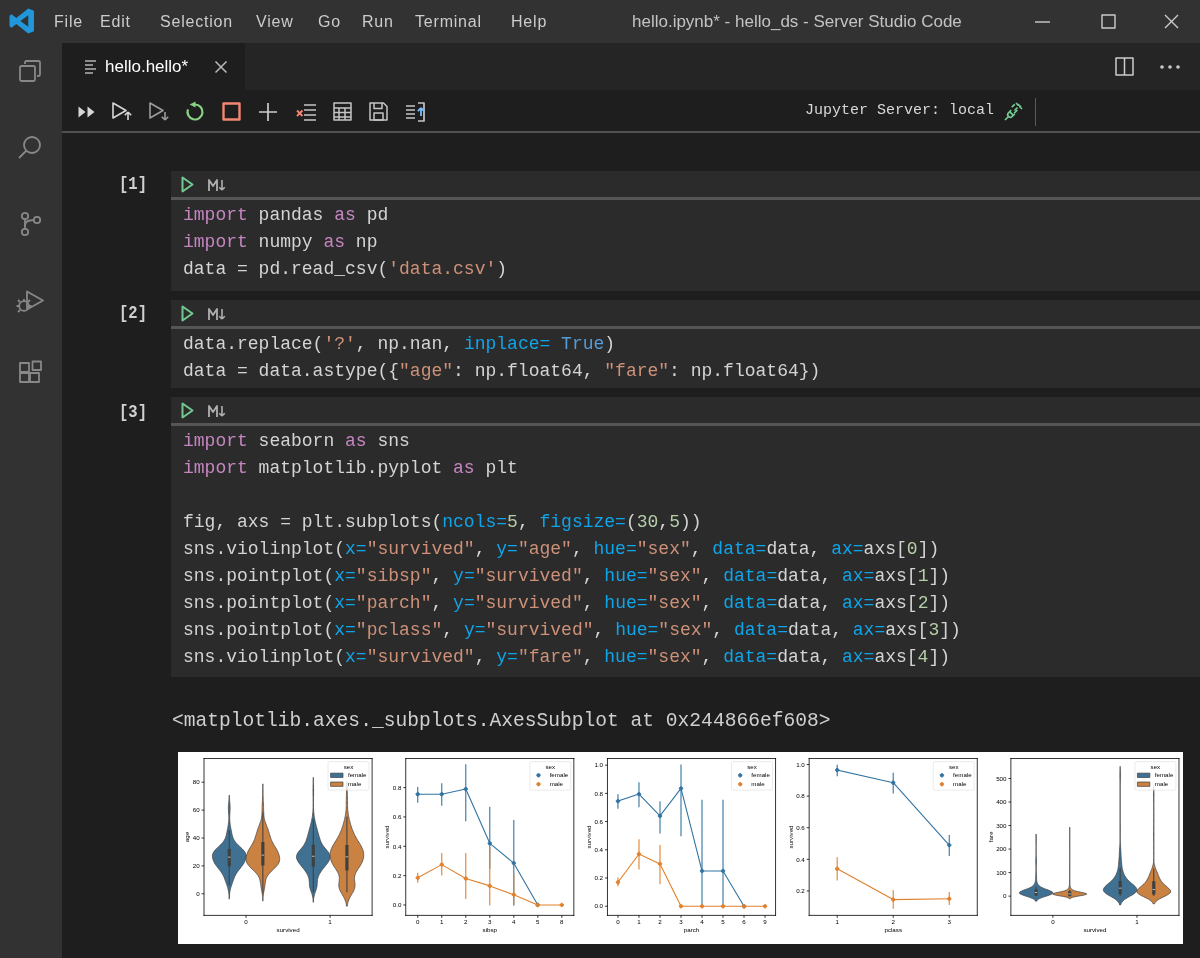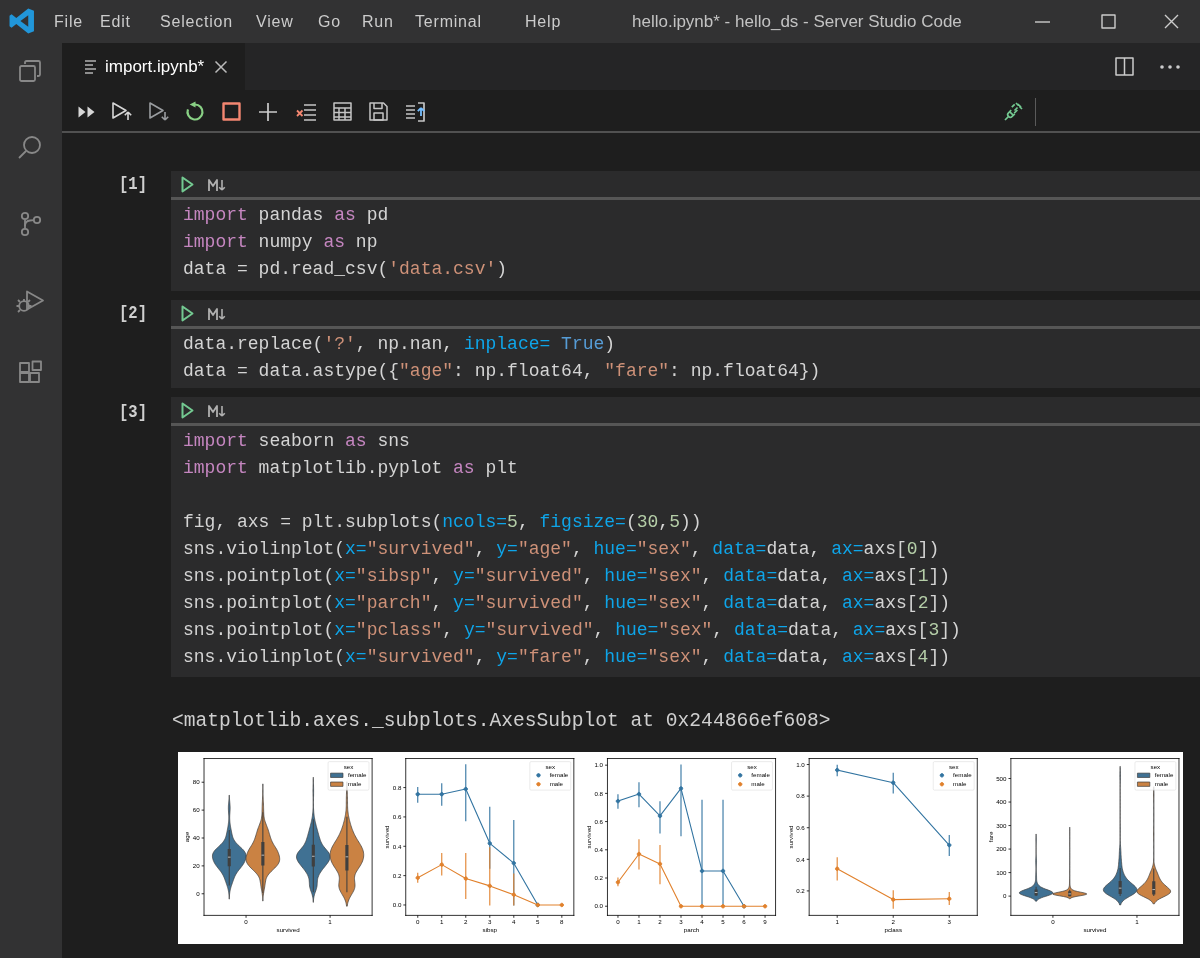--- a/index.html
+++ b/index.html
@@ -27,21 +27,21 @@
   <svg class="abs" style="left:9px;top:8px" width="26" height="26" viewBox="0 0 100 100">
     <path d="M74 2 L96 11 L96 89 L74 98 L28 62 L10 76 L2 70 L2 30 L10 24 L28 38 Z M74 28 L44 50 L74 72 Z M10 38 L24 50 L10 62 Z" fill="#2196d9"></path>
   </svg>
   <div class="menuitem" style="left:54px">File</div>
   <div class="menuitem" style="left:100px">Edit</div>
   <div class="menuitem" style="left:160px">Selection</div>
   <div class="menuitem" style="left:256px">View</div>
   <div class="menuitem" style="left:318px">Go</div>
   <div class="menuitem" style="left:362px">Run</div>
   <div class="menuitem" style="left:415px">Terminal</div>
-  <div class="menuitem" style="left:525px">Help</div>
+  <div class="menuitem" style="left:511px">Help</div>
   <div id="wintitle">hello.ipynb* - hello_ds - Server Studio Code</div>
   <svg class="abs" style="left:1035px;top:14px" width="16" height="16">
       <line x1="0" y1="8" x2="15" y2="8" stroke="#cccccc" stroke-width="1.4"></line>
     </svg>
   <svg class="abs" style="left:1101px;top:14px" width="16" height="16">
       <rect x="1" y="1" width="13" height="13" fill="none" stroke="#cccccc" stroke-width="1.4"></rect>
     </svg>
   <svg class="abs" style="left:1164px;top:14px" width="16" height="16">
       <path d="M1 1 L14 14 M14 1 L1 14" stroke="#cccccc" stroke-width="1.4"></path>
     </svg>
@@ -79,21 +79,21 @@
 <div id="tabbar">
   <div id="tab1">
     <svg class="abs" style="left:22px;top:16px" width="16" height="16" viewBox="0 0 16 16">
       <g stroke="#aaaaaa" stroke-width="1.6">
         <line x1="1" y1="2" x2="12" y2="2"></line>
           <line x1="1" y1="6" x2="9" y2="6"></line>
           <line x1="1" y1="10" x2="12" y2="10"></line>
           <line x1="1" y1="14" x2="9" y2="14"></line>
       </g>
     </svg>
-    <div id="tabtitle">import.ipynb*</div>
+    <div id="tabtitle">hello.hello*</div>
     <svg class="abs" style="left:152px;top:17px" width="14" height="14">
         <path d="M1.5 1.5 L12.5 12.5 M12.5 1.5 L1.5 12.5" stroke="#bbbbbb" stroke-width="1.5"></path>
       </svg>
   </div>
   <svg class="abs" style="left:1053px;top:14px" width="19" height="19" viewBox="0 0 19 19" fill="none" stroke="#cccccc" stroke-width="1.5">
     <rect x="1" y="1" width="17" height="17"></rect>
       <line x1="9.5" y1="1" x2="9.5" y2="18"></line>
   </svg>
   <svg class="abs" style="left:1097px;top:21px" width="22" height="6">
       <circle cx="3" cy="3" r="1.8" fill="#cccccc"></circle>
@@ -135,20 +135,21 @@
   <svg class="abs" style="left:307px;top:12px" width="19" height="19" viewBox="0 0 19 19" fill="none" stroke="#c5c5c5" stroke-width="1.5">
     <path d="M1 1 L14.5 1 L18 4.5 L18 18 L1 18 Z"></path>
     <path d="M5 1 L5 6.5 L13 6.5 L13 1"></path>
     <rect x="5" y="11" width="9" height="7"></rect>
   </svg>
   <svg class="abs" style="left:342px;top:10px" width="26" height="24" viewBox="0 0 26 24" fill="none">
     <path d="M2 6 L11 6 M2 10 L11 10 M2 14 L11 14 M2 18 L11 18" stroke="#c5c5c5" stroke-width="1.7"></path>
     <path d="M14 3 L20 3 L20 21 L14 21" stroke="#c5c5c5" stroke-width="1.7"></path>
     <path d="M17 16 L17 8 M17 8 L13.8 11.2 M17 8 L20.2 11.2" stroke="#75beff" stroke-width="1.8"></path>
   </svg>
+  <div class="tbtxt" style="left:743px">Jupyter Server: local</div>
   <svg class="abs" style="left:941px;top:12px" width="20" height="20" viewBox="0 0 20 20" fill="none" stroke="#73c991" stroke-width="1.7">
     <path d="M2 18 L5.5 14.5"></path>
     <path d="M8.2 8.2 L5.3 11.1 Q3.8 12.6 5.3 14.1 L5.9 14.7 Q7.4 16.2 8.9 14.7 L11.8 11.8"></path>
     <path d="M11.5 8.5 L14.5 5.5 M6.8 9.8 L10.2 13.2"></path>
     <path d="M8.8 5.2 L11.7 2.3 M11.2 11.2 L14.4 8 M14.8 2 L18 5.2 M13 1 L15.5 3.5 M16.5 4.5 L19 7"></path>
   </svg>
   <div class="abs" style="left:973px;top:8px;width:1px;height:28px;background:#5a5a5a"></div>
 </div>
 
 <div id="notebook"></div>

